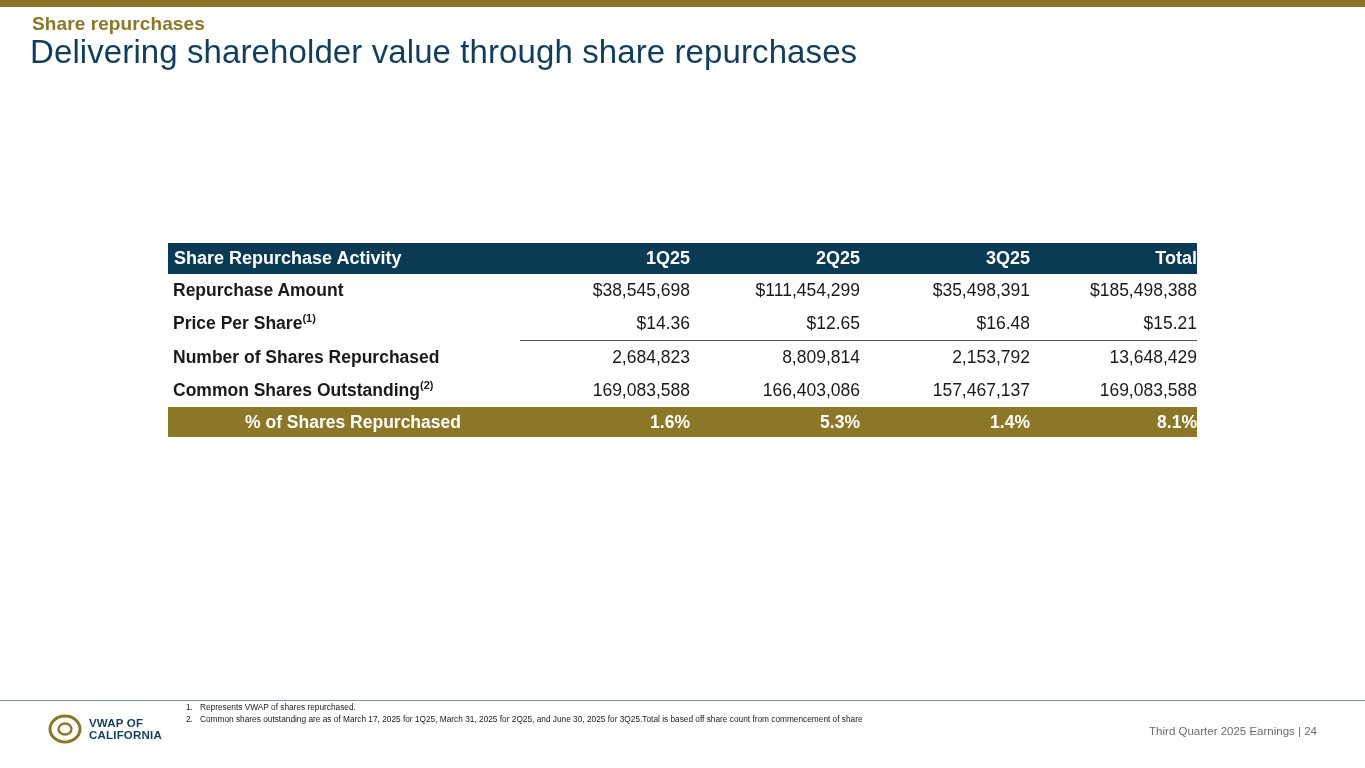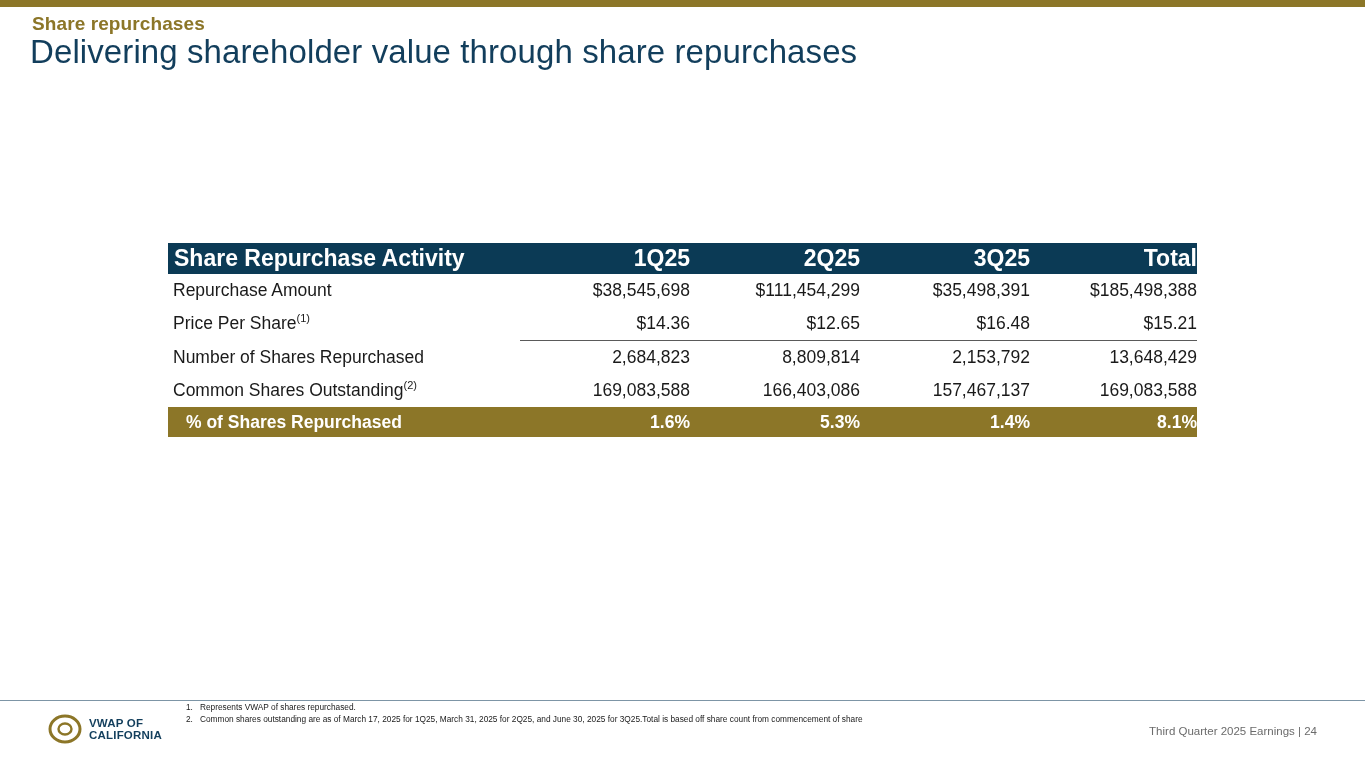--- a/index.html
+++ b/index.html
@@ -59,21 +59,21 @@
     width: 1029px;
     table-layout: fixed;
   }
   table.repurchase td, table.repurchase th {
     padding: 0;
     vertical-align: middle;
   }
   .hdr-row th {
     background: #0b3a55;
     color: #ffffff;
-    font-size: 23px;
+    font-size: 18px;
     font-weight: bold;
     height: 31px;
     line-height: 31px;
     text-align: right;
     padding-right: 2px;
   }
   .hdr-row th.label {
     text-align: left;
     padding-left: 6px;
   }
@@ -82,38 +82,39 @@
     color: #1a1a1a;
     height: 33px;
     text-align: right;
     padding-right: 2px;
     white-space: nowrap;
   }
   .body-row td.label {
     text-align: left;
     padding-left: 5px;
     color: #1a1a1a;
+    font-weight: bold;
   }
   .body-row.underline td.num {
     border-bottom: 1.3px solid #5a5a5a;
   }
   .body-row.underline td.label {
     border-bottom: none;
   }
   .footer-row td {
     background: #8c7628;
     color: #ffffff;
     font-weight: bold;
     font-size: 17.5px;
     height: 30px;
     text-align: right;
     padding-right: 2px;
   }
   .footer-row td.label {
-    text-align: left;
+    text-align: center;
     padding-left: 18px;
   }
   sup {
     font-size: 11px;
     vertical-align: super;
     line-height: 0;
   }
 
   
   .footer-rule {

